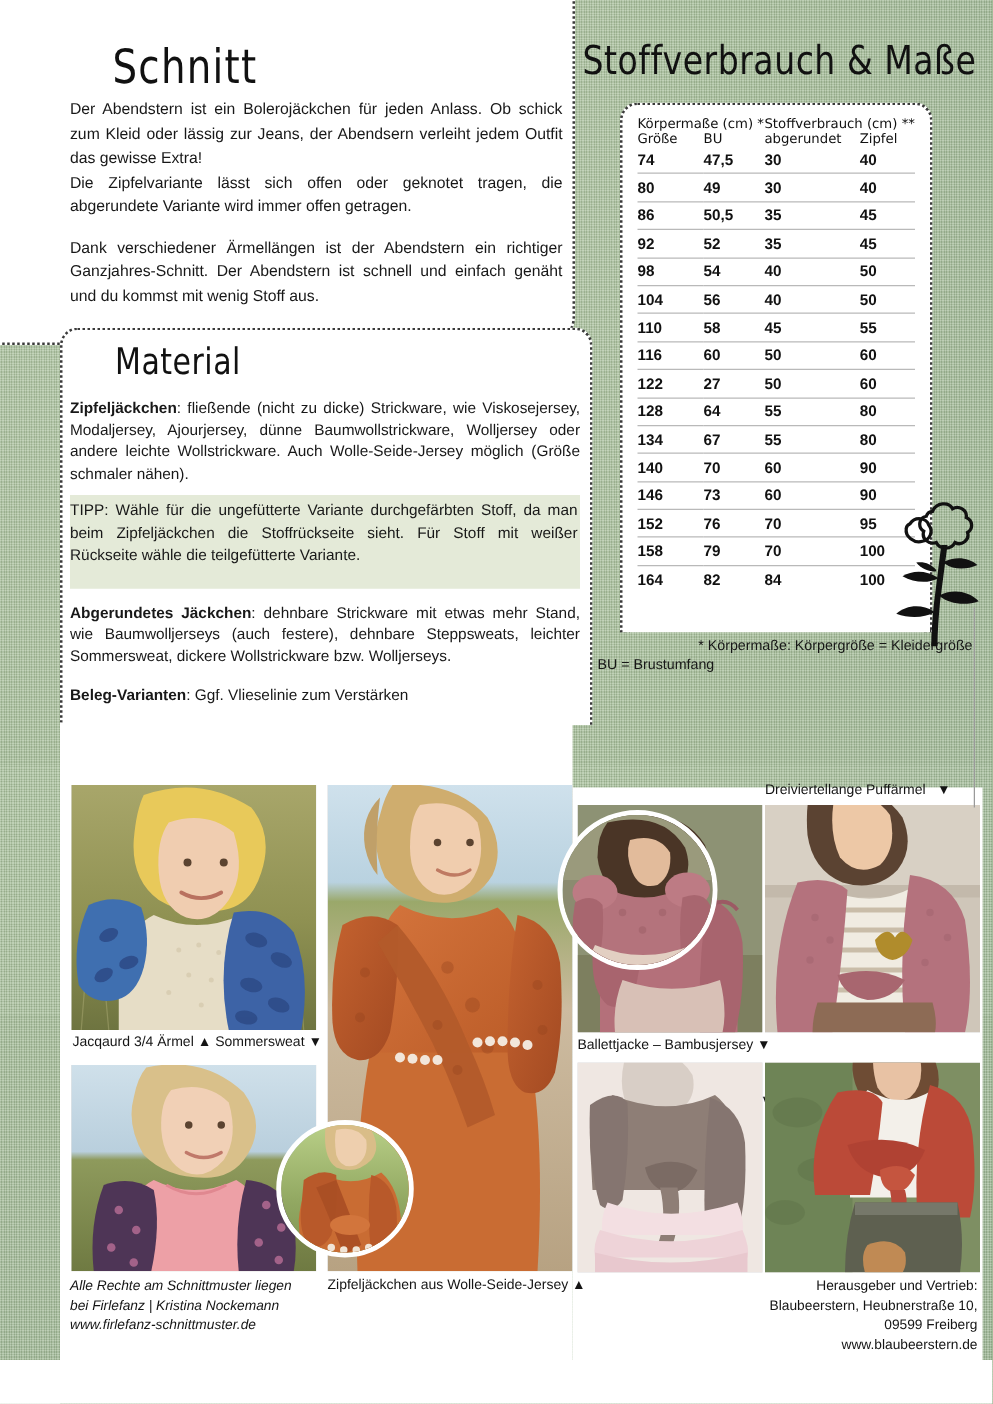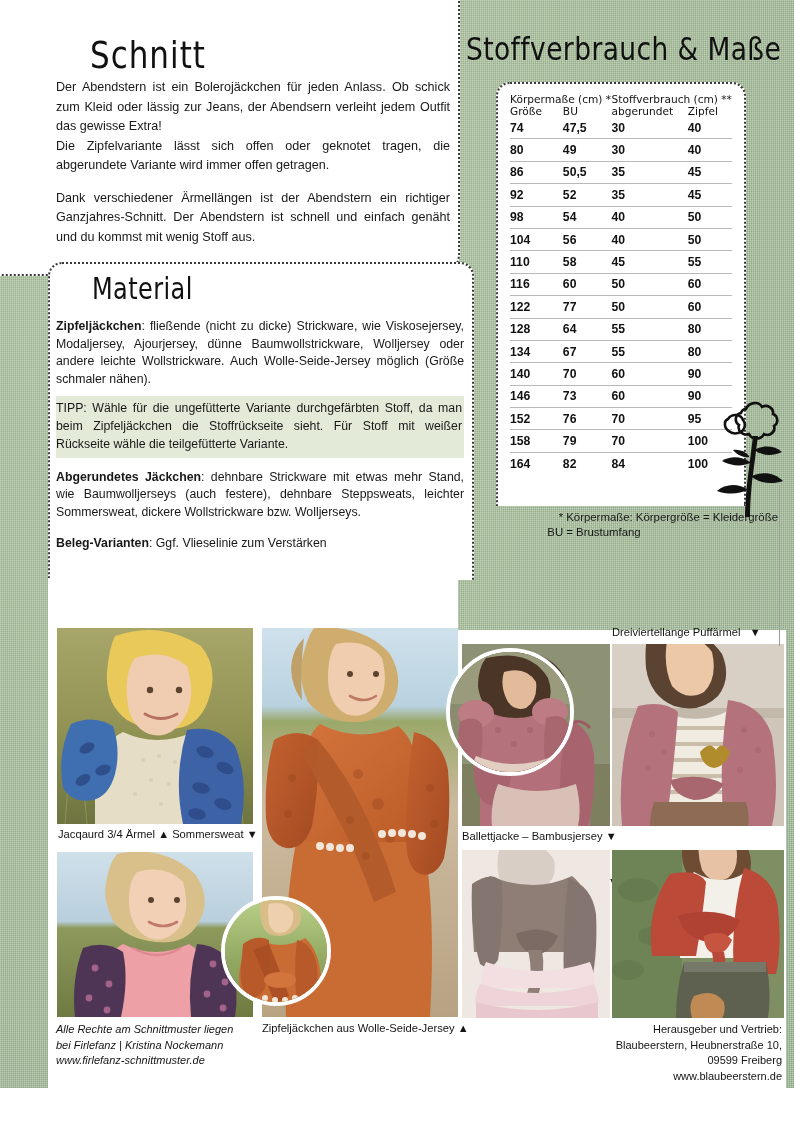--- a/index.html
+++ b/index.html
@@ -47,34 +47,34 @@
   .sizes tbody tr td{font-size:12.2px;font-weight:bold;color:#111;
     border-top:1px solid #b9b9b9;height:21.4px;vertical-align:middle;
     font-family:"Liberation Sans",sans-serif;}
   .sizes tbody tr:first-child td{border-top:none;}
   .c1{width:64px;} .c2{width:62px;} .c3{width:78px;} .c4{width:46px;}
 
   
   .footnotes{position:absolute;left:478px;top:510px;width:300px;font-size:11.4px;
     line-height:15.4px;color:#171717;}
   .fn-line{display:block;text-align:right;}
-  .fn-ind{display:block;text-align:center;padding-right:68px;}
+  .fn-ind{display:block;text-align:left;padding-right:68px;}
   .fn2{margin-top:9px;text-align:justify;}
 
   
   .material{left:48px;top:262px;width:426px;height:318px;border-radius:14px 14px 0 0;
     border:2px dotted #3a3a3a;border-bottom:none;}
   .title-material{position:absolute;left:92px;top:275px;font-size:24px;line-height:1;
     font-family:"DejaVu Sans", sans-serif;color:#111;
     transform:scaleY(1.22);transform-origin:left top;letter-spacing:.4px;}
   .mat-body{position:absolute;left:56px;top:318px;width:408px;font-size:12.3px;
     line-height:17.6px;color:#181818;text-align:justify;}
   .mat-body b{font-weight:bold;}
   .mat-p{margin:0 0 8px 0;}
-  .tipbox{background:#e4ead8;padding:4px 2px 4px 0;margin:3px 0 11px 0;
+  .tipbox{background:#e4ead8;padding:4px 2px 17px 0;margin:3px 0 11px 0;
     font-size:12.3px;line-height:17.8px;text-align:justify;}
 
   
   .title-inspiration{position:absolute;left:88px;top:585px;font-size:23px;line-height:1;
     font-family:"DejaVu Sans", sans-serif;color:#111;
     transform:scaleY(1.2);transform-origin:left top;letter-spacing:.4px;}
 
   
   .plate{position:absolute;background:#fff;}
 
@@ -171,21 +171,21 @@
             <td class="c4">55</td>
           </tr>
           <tr>
             <td class="c1">116</td>
             <td class="c2">60</td>
             <td class="c3">50</td>
             <td class="c4">60</td>
           </tr>
           <tr>
             <td class="c1">122</td>
-            <td class="c2">77</td>
+            <td class="c2">27</td>
             <td class="c3">50</td>
             <td class="c4">60</td>
           </tr>
           <tr>
             <td class="c1">128</td>
             <td class="c2">64</td>
             <td class="c3">55</td>
             <td class="c4">80</td>
           </tr>
           <tr>

